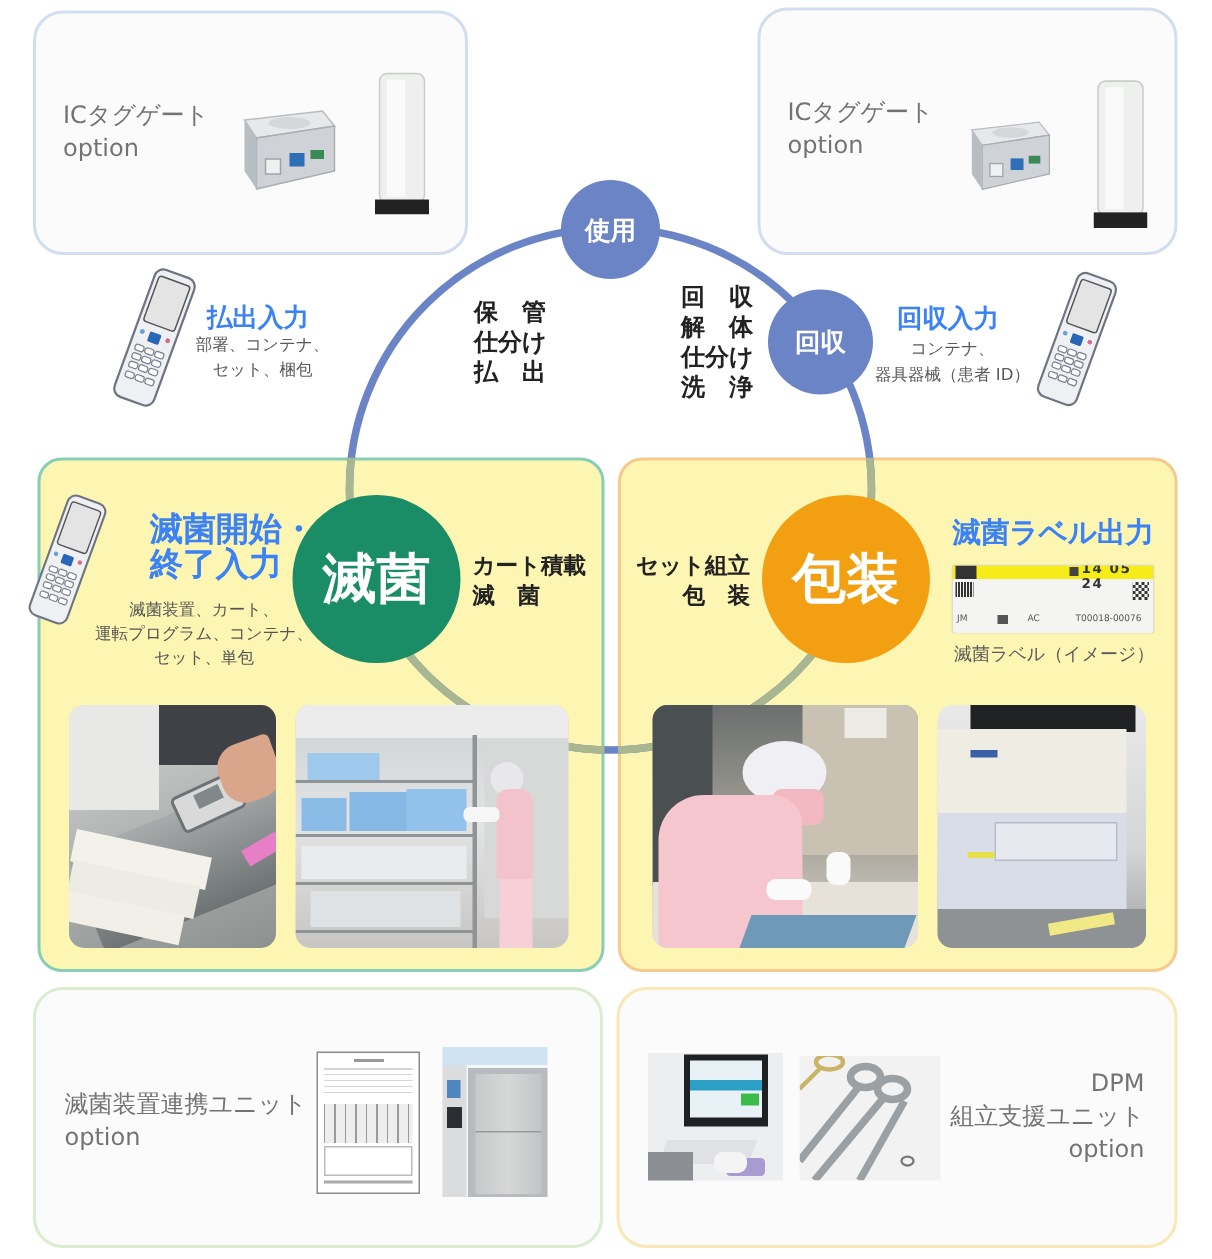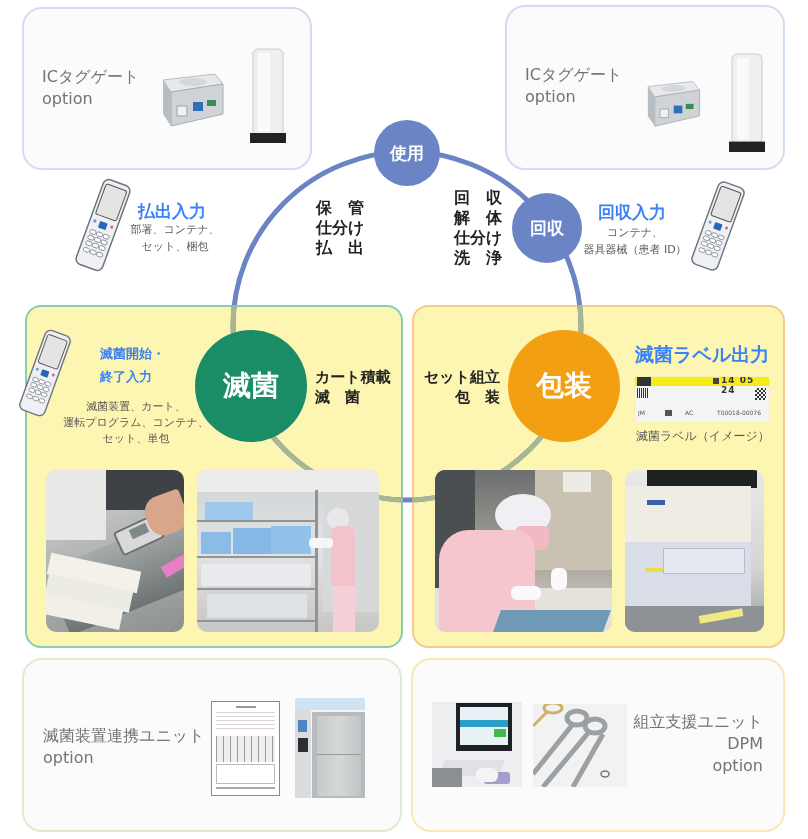--- a/index.html
+++ b/index.html
@@ -9,21 +9,21 @@
   .panel{position:absolute;border-radius:20px;box-sizing:border-box;z-index:1;}
   .panel-top{background:#fbfbfc;border:2px solid #d3ddf0;}
   .panel-green{background:#fdf6b2;border:2px solid #86cfb4;border-radius:16px;}
   .panel-orange{background:#fdf6b2;border:2px solid #f6c98c;border-radius:16px;}
   .panel-bl{background:#fbfbfb;border:2px solid #dcecd0;}
   .panel-br{background:#fbfbfb;border:2px solid #fbe7b6;}
   #arcs{position:absolute;left:0;top:0;z-index:2;pointer-events:none;}
   .layer{z-index:3;}
   .node{position:absolute;border-radius:50%;display:flex;align-items:center;justify-content:center;color:#fff;font-weight:bold;z-index:4;}
   .node-sm{background:#6b84c6;font-size:17px;}
-  .node-lg{font-size:28px;}
+  .node-lg{font-size:36px;}
   .opt-text{position:absolute;font-size:16px;line-height:22px;color:#737373;z-index:3;white-space:nowrap;}
   .blue-title{position:absolute;color:#3b82f6;font-weight:bold;white-space:nowrap;z-index:3;}
   .small-gray{position:absolute;font-size:11px;line-height:17px;color:#5a5a5a;white-space:nowrap;text-align:center;z-index:3;}
   .steps{position:absolute;font-weight:bold;color:#222;white-space:nowrap;z-index:3;}
   .steps div{height:20px;line-height:20px;}
   .photo{position:absolute;border-radius:10px;overflow:hidden;z-index:3;}
   .scanner{position:absolute;z-index:3;}
   .label-card{position:absolute;background:#f4f4f2;border-radius:2px;overflow:hidden;z-index:3;box-shadow:0 0 1px #bbb;}
 </style>
 </head>
@@ -189,21 +189,21 @@
     <div>仕分け</div>
     <div>洗　浄</div>
   </div>
 
   <div class="blue-title" style="left:598px;top:201px;font-size:17px;">回収入力</div>
   <div class="small-gray" style="left:578px;top:224px;width:114px;">
     <div>コンテナ、</div>
     <div>器具器械（患者 ID）</div>
   </div>
 
-  <div class="blue-title" style="left:100px;top:342px;font-size:13px;line-height:23px;">
+  <div class="blue-title" style="left:100px;top:342px;font-size:22px;line-height:23px;">
     <div>滅菌開始・</div>
     <div>終了入力</div>
   </div>
   <div class="small-gray" style="left:60px;top:399px;width:152px;line-height:16px;color:#555;">
     <div>滅菌装置、カート、</div>
     <div>運転プログラム、コンテナ、</div>
     <div>セット、単包</div>
   </div>
   <div class="steps" style="left:315px;top:367px;font-size:15px;">
     <div>カート積載</div>
@@ -325,22 +325,22 @@
         <line x1="70" y1="30" x2="40" y2="83"></line>
       </g>
       <g fill="none" stroke="#c9b46a" stroke-width="3">
         <ellipse cx="20" cy="4" rx="9" ry="5"></ellipse>
         <line x1="14" y1="8" x2="0" y2="22"></line>
       </g>
       <ellipse cx="72" cy="70" rx="4" ry="3" fill="none" stroke="#777" stroke-width="1.5"></ellipse>
     </svg>
   </div>
   <div class="opt-text" style="left:600px;top:711px;width:163px;text-align:right;">
+    <div>DPM</div>
     <div>組立支援ユニット</div>
-    <div>DPM</div>
     <div>option</div>
   </div>
 
   <div class="node node-sm" style="left:374px;top:120px;width:66px;height:66px;">
     <span>使用</span>
   </div>
   <div class="node node-sm" style="left:512px;top:193px;width:70px;height:70px;">
     <span>回収</span>
   </div>
   <div class="node node-lg" style="left:195px;top:330px;width:112px;height:112px;background:#1a8c66;">

